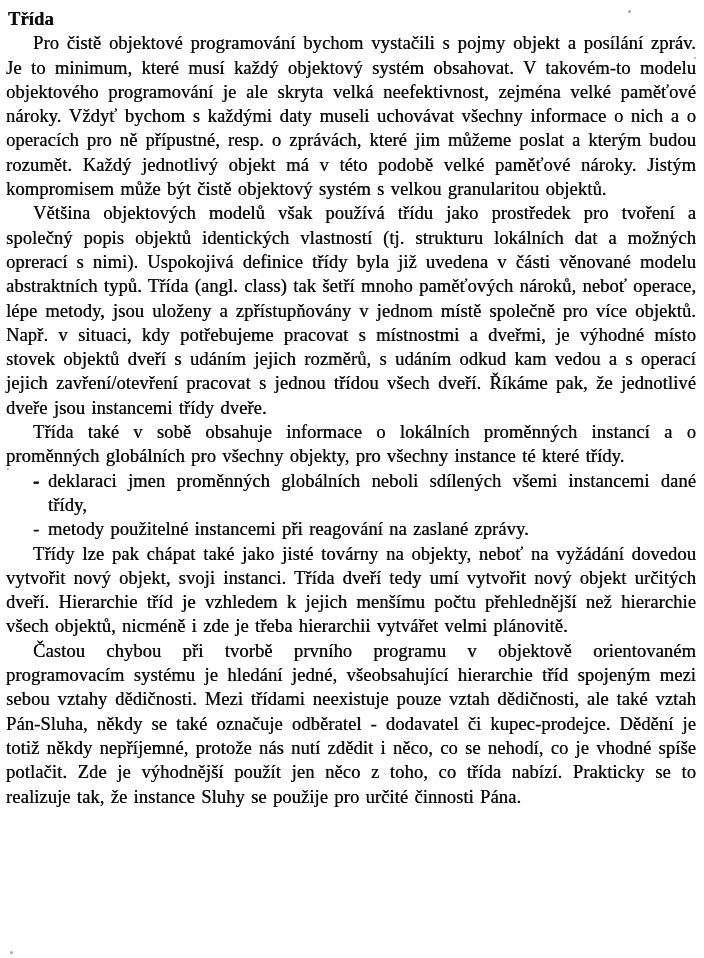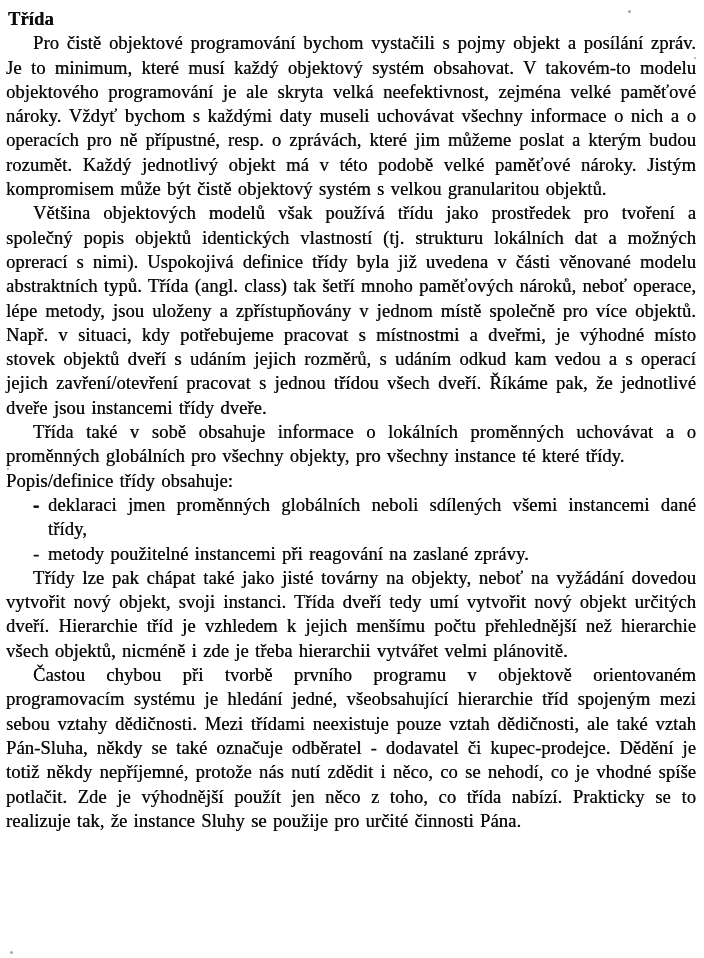--- a/index.html
+++ b/index.html
@@ -69,23 +69,22 @@
 <body>
 
 <div class="page">
 
   <h1 class="doc-title">Třída</h1>
 
   <p class="para indent"><span>Pro čistě </span><span class="b">objektové programování</span><span> bychom vystačili s pojmy objekt a posílání zpráv. Je to minimum, které musí každý objektový systém obsahovat. V takovém-to modelu objektového programování je ale skryta velká neefektivnost, zejména velké paměťové nároky. Vždyť bychom s každými daty museli uchovávat všechny informace o nich a o operacích pro ně přípustné, resp. o zprávách, které jim můžeme poslat a kterým budou rozumět. Každý jednotlivý objekt má v této podobě velké paměťové nároky. Jistým kompromisem může být čistě objektový systém s velkou granularitou objektů.</span></p>
 
   <p class="para indent"><span>Většina objektových modelů však používá třídu jako prostředek pro tvoření a společný popis objektů identických vlastností (tj. strukturu lokálních dat a možných oprerací s nimi). Uspokojivá definice třídy byla již uvedena v části věnované modelu abstraktních typů. </span><span class="b">Třída</span><span> (angl. class) tak šetří mnoho paměťových nároků, neboť operace, lépe metody, jsou uloženy a zpřístupňovány v jednom místě společně pro více objektů. Např. v situaci, kdy potřebujeme pracovat s místnostmi a dveřmi, je výhodné místo stovek objektů dveří s udáním jejich rozměrů, s udáním odkud kam vedou a s operací jejich zavření/otevření pracovat s jednou třídou všech dveří. Říkáme pak, že jednotlivé dveře jsou </span><span class="b">instancemi</span><span> třídy dveře.</span></p>
 
-  <p class="para indent"><span>Třída také v sobě obsahuje informace o lokálních proměnných uchovávat a o proměnných globálních pro všechny objekty, pro všechny instance té které třídy.</span></p>
+  <p class="para indent"><span>Třída také v sobě obsahuje informace o lokálních proměnných instancí a o proměnných globálních pro všechny objekty, pro všechny instance té které třídy.</span></p>
 
-  <p class="para">Popis/definice třídy obsahuje:</p>
 
   <div class="def-list">
     <div class="def-item"><span class="marker">-</span></div>
     <div class="def-item"><span class="marker">-</span></div>
     <div class="def-item"><span class="marker">-</span><span>deklaraci jmen proměnných globálních neboli sdílených všemi instancemi dané třídy,</span></div>
     <div class="def-item"><span class="marker">-</span><span>metody použitelné instancemi při reagování na zaslané zprávy.</span></div>
   </div>
 
   <p class="para indent"><span>Třídy lze pak chápat také jako jisté továrny na objekty, neboť na vyžádání dovedou vytvořit nový objekt, svoji instanci. Třída dveří tedy umí vytvořit nový objekt určitých dveří. Hierarchie tříd je vzhledem k jejich menšímu počtu přehlednější než hierarchie všech objektů, nicméně i zde je třeba hierarchii vytvářet velmi plánovitě.</span></p>
 

